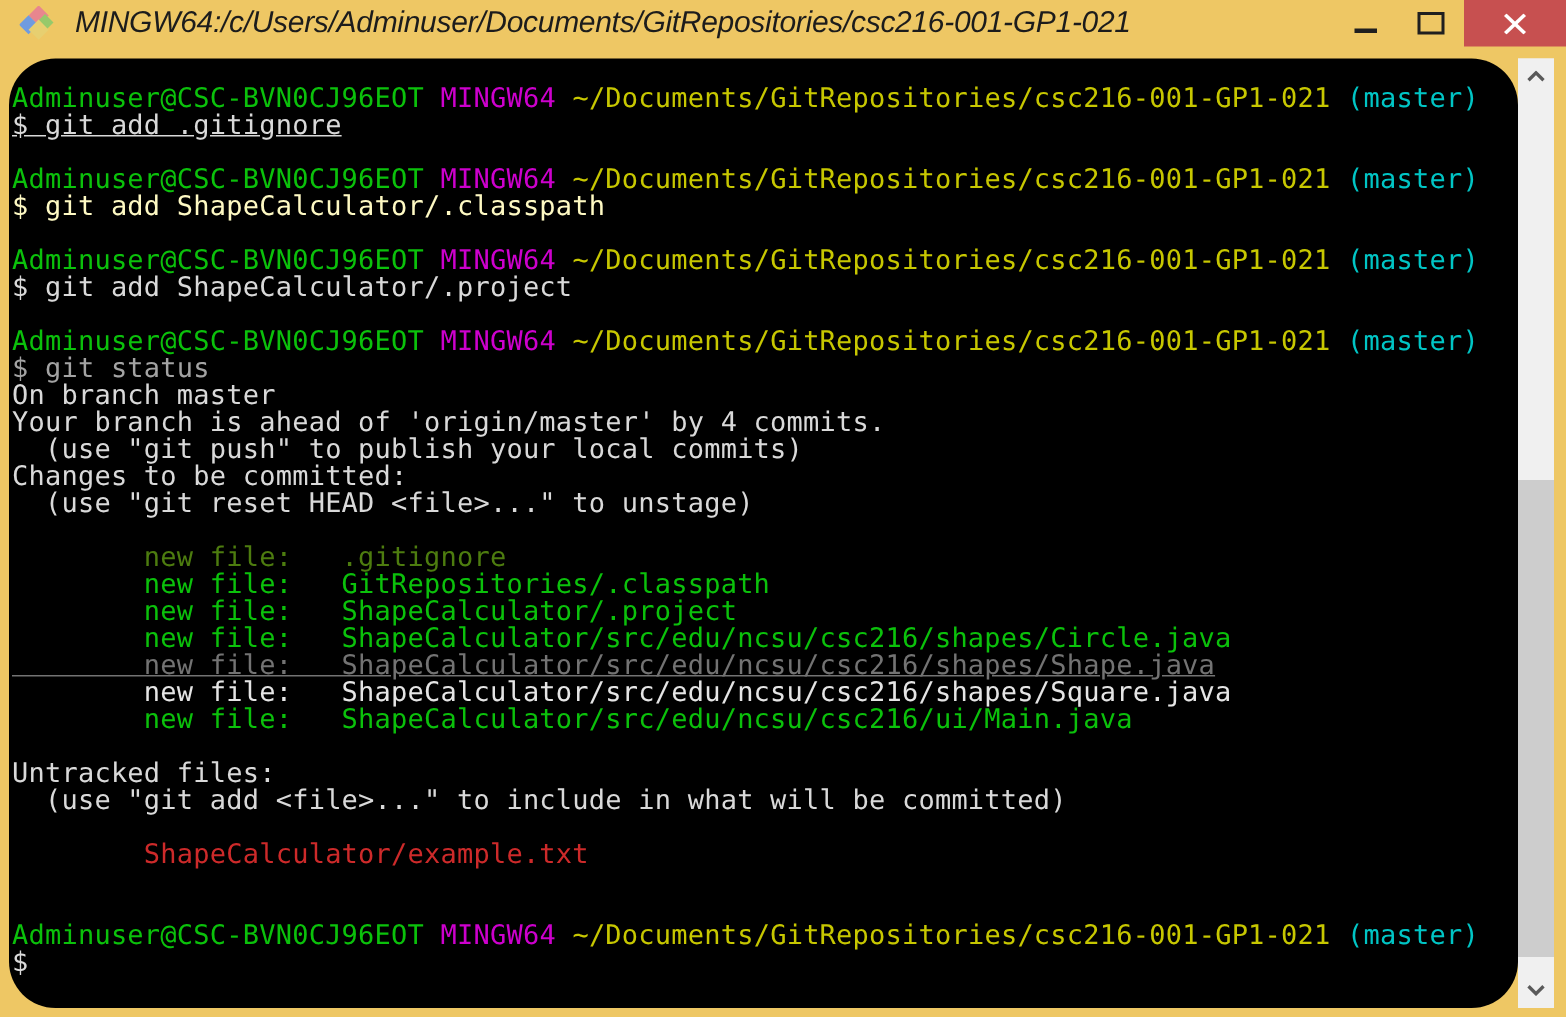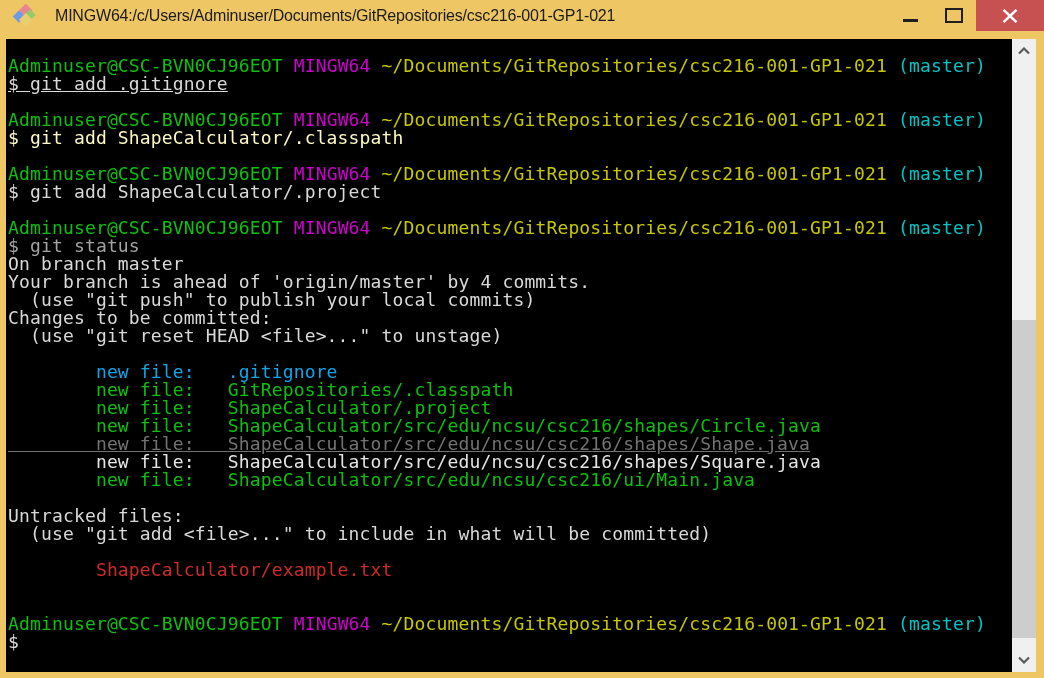--- a/index.html
+++ b/index.html
@@ -9,39 +9,41 @@
     font-family:"Liberation Sans",sans-serif;
     -webkit-font-smoothing:antialiased;
   }
   
   .titlebar{
     position:absolute;left:0;top:0;width:1044px;height:31px;
     display:flex;align-items:center;
   }
   .app-icon{width:24px;height:24px;margin-left:13px;flex:0 0 auto;}
   .win-title{
-    margin-left:18px;font-size:16px;color:#1c1c1c;
+    margin-left:13px;font-size:20px;color:#1c1c1c;
     white-space:nowrap;overflow:hidden;flex:1 1 auto;
     letter-spacing:-0.2px;
+    font-style:italic;
   }
   .caption-btn{
     height:31px;display:flex;align-items:center;justify-content:center;
     flex:0 0 auto;cursor:default;
   }
   .btn-min,.btn-max{width:44px;}
   .btn-close{width:68px;}
   .glyph-min{width:15px;height:3px;background:#1f1f1f;position:relative;top:5px;}
   .glyph-max{width:14px;height:11px;border:2px solid #1f1f1f;background:transparent;}
   
   .terminal{
     position:absolute;left:6px;top:39px;width:1006px;height:633px;
     background:#000;
     font-family:"DejaVu Sans Mono","Liberation Mono",monospace;
     font-size:18px;line-height:18px;letter-spacing:0.15px;
     overflow:hidden;
+    border-radius:31px;
   }
   .tline{white-space:pre;height:18px;padding-left:2px;}
   
   .scrollbar{
     position:absolute;left:1012px;top:39px;width:24px;height:633px;
     background:#f0f0f0;
   }
   .sb-btn{
     position:absolute;left:0;width:24px;height:24px;
     display:flex;align-items:center;justify-content:center;background:#f0f0f0;
@@ -92,21 +94,21 @@
     <div class="tline"><span style="color: rgb(217, 217, 217);">$ git add ShapeCalculator/.project</span></div>
     <div class="tline">&nbsp;</div>
     <div class="tline"><span style="color: rgb(11, 193, 11);">Adminuser@CSC-BVN0CJ96EOT</span><span style="color: rgb(217, 217, 217);"> </span><span style="color: rgb(205, 0, 205);">MINGW64</span><span style="color: rgb(217, 217, 217);"> </span><span style="color: rgb(199, 199, 0);">~/Documents/GitRepositories/csc216-001-GP1-021</span><span style="color: rgb(0, 197, 197);"> </span><span style="color: rgb(0, 197, 197);">(master)</span></div>
     <div class="tline"><span style="color: #a3a3a3;">$ git status</span></div>
     <div class="tline"><span style="color: rgb(217, 217, 217);">On branch master</span></div>
     <div class="tline"><span style="color: rgb(217, 217, 217);">Your branch is ahead of 'origin/master' by 4 commits.</span></div>
     <div class="tline"><span style="color: rgb(217, 217, 217);">  (use "git push" to publish your local commits)</span></div>
     <div class="tline"><span style="color: rgb(217, 217, 217);">Changes to be committed:</span></div>
     <div class="tline"><span style="color: rgb(217, 217, 217);">  (use "git reset HEAD &lt;file&gt;..." to unstage)</span></div>
     <div class="tline">&nbsp;</div>
-    <div class="tline"><span style="color: #0ea5e9;">        new file:   .gitignore</span></div>
+    <div class="tline"><span style="color: #4d7c0f;">        new file:   .gitignore</span></div>
     <div class="tline"><span style="color: rgb(11, 193, 11);">        new file:   GitRepositories/.classpath</span></div>
     <div class="tline"><span style="color: rgb(11, 193, 11);">        new file:   ShapeCalculator/.project</span></div>
     <div class="tline"><span style="color: rgb(11, 193, 11);">        new file:   ShapeCalculator/src/edu/ncsu/csc216/shapes/Circle.java</span></div>
     <div class="tline"><span style="color: #737373; text-decoration: underline;">        new file:   ShapeCalculator/src/edu/ncsu/csc216/shapes/Shape.java</span></div>
     <div class="tline"><span style="color: #e5e5e5;">        new file:   ShapeCalculator/src/edu/ncsu/csc216/shapes/Square.java</span></div>
     <div class="tline"><span style="color: rgb(11, 193, 11);">        new file:   ShapeCalculator/src/edu/ncsu/csc216/ui/Main.java</span></div>
     <div class="tline">&nbsp;</div>
     <div class="tline"><span style="color: rgb(217, 217, 217);">Untracked files:</span></div>
     <div class="tline"><span style="color: rgb(217, 217, 217);">  (use "git add &lt;file&gt;..." to include in what will be committed)</span></div>
     <div class="tline">&nbsp;</div>

